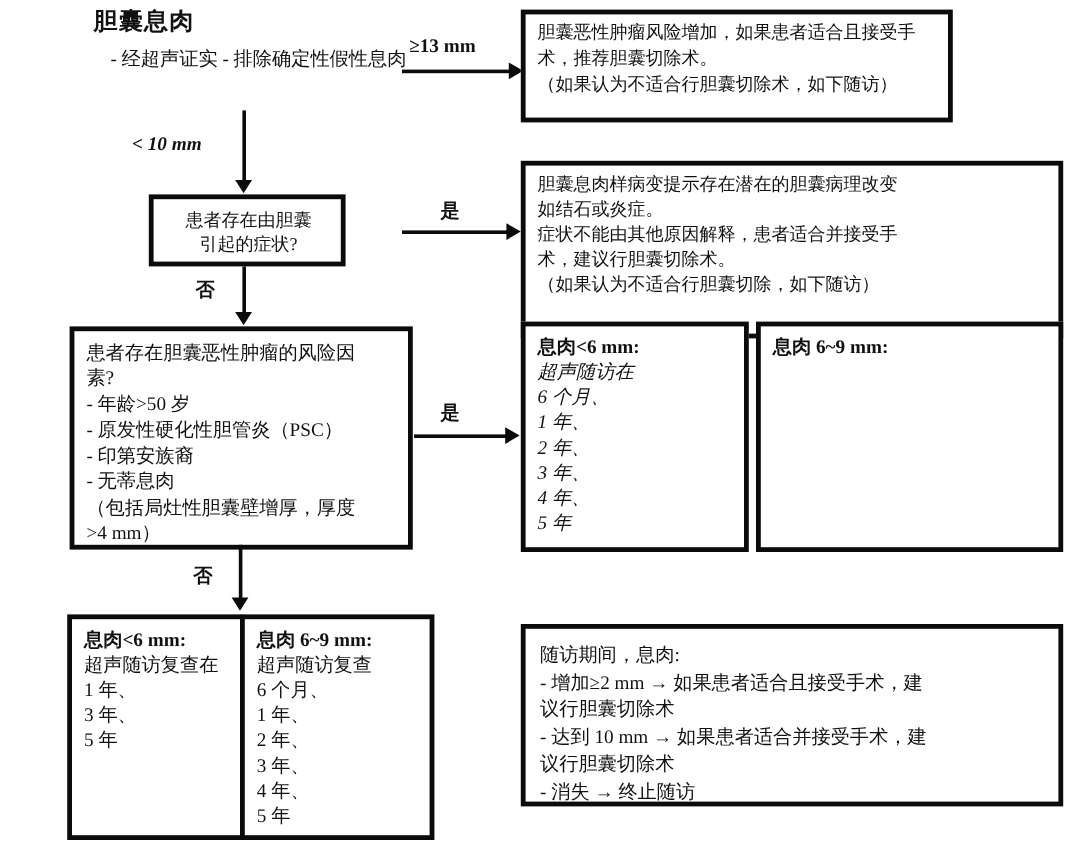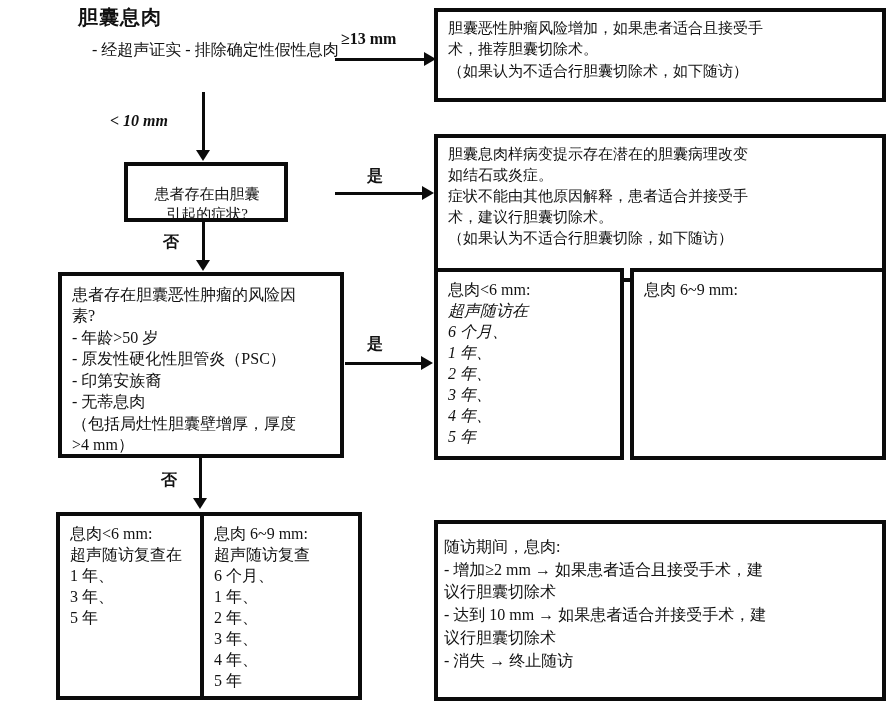--- a/index.html
+++ b/index.html
@@ -32,21 +32,21 @@
     position:absolute;
     box-sizing:border-box;
     background:#ffffff;
     border:4px solid #0b0b0b;
     padding:6px 8px 4px 10px;
     font-size:15.5px;
     line-height:1.30;
     overflow:hidden;
   }
   .box p{margin:0;}
-  .bhead{font-weight:normal;}
+  .bhead{font-weight:bold;}
   
   .hdr-title{
     position:absolute;
     left:78px; top:4px;
     font-size:20px;
     font-weight:bold;
     letter-spacing:1px;
   }
   .hdr-list{
     position:absolute;
@@ -90,27 +90,27 @@
 - 排除确定性假性息肉</div>
 
   <div class="hline" style="left:335px;top:58px;width:95px;"></div>
   <div class="arrowright" style="left:424px;top:52px;"></div>
   <div class="alabel" style="left:341px;top:30px;">≥13 mm</div>
 
   <div class="vline" style="left:202px;top:92px;height:60px;"></div>
   <div class="arrowdown" style="left:196px;top:150px;"></div>
   <div class="alabel" style="left:110px;top:112px;font-style:italic;">&lt; 10 mm</div>
 
-  <div class="box" style="left:434px;top:8px;width:452px;height:94px;font-size:15px;line-height:1.42;">
+  <div class="box" style="left:434px;top:8px;width:360px;height:94px;font-size:15px;line-height:1.42;">
     <p style="white-space:pre-line;">胆囊恶性肿瘤风险增加，如果患者适合且接受手
 术，推荐胆囊切除术。
 （如果认为不适合行胆囊切除术，如下随访）</p>
   </div>
 
-  <div class="box" style="left:124px;top:162px;width:164px;height:60px;text-align:center;padding-top:19px;font-size:15px;line-height:1.32;">
+  <div class="box" style="left:124px;top:162px;width:164px;height:60px;text-align:center;padding-top:9px;font-size:15px;line-height:1.32;">
     <p style="white-space:pre-line;">患者存在由胆囊
 引起的症状?</p>
   </div>
 
   <div class="hline" style="left:335px;top:192px;width:93px;"></div>
   <div class="arrowright" style="left:422px;top:186px;"></div>
   <div class="alabel" style="left:367px;top:166px;">是</div>
 
   <div class="box" style="left:434px;top:134px;width:452px;height:148px;font-size:15px;line-height:1.40;">
     <p style="white-space:pre-line;">胆囊息肉样病变提示存在潜在的胆囊病理改变
@@ -170,21 +170,21 @@
     <p class="bhead">息肉 6~9 mm:</p>
     <p style="white-space:pre-line;">超声随访复查
 6 个月、
 1 年、
 2 年、
 3 年、
 4 年、
 5 年</p>
   </div>
 
-  <div class="box" style="left:434px;top:520px;width:452px;height:181px;font-size:16px;line-height:1.42;padding-top:12px;padding-left:6px;">
+  <div class="box" style="left:434px;top:520px;width:452px;height:152px;font-size:16px;line-height:1.42;padding-top:12px;padding-left:12px;">
     <p style="white-space:pre-line;">随访期间，息肉:
 - 增加≥2 mm → 如果患者适合且接受手术，建
   议行胆囊切除术
 - 达到 10 mm → 如果患者适合并接受手术，建
   议行胆囊切除术
 - 消失 → 终止随访</p>
   </div>
 
 </div>
 

